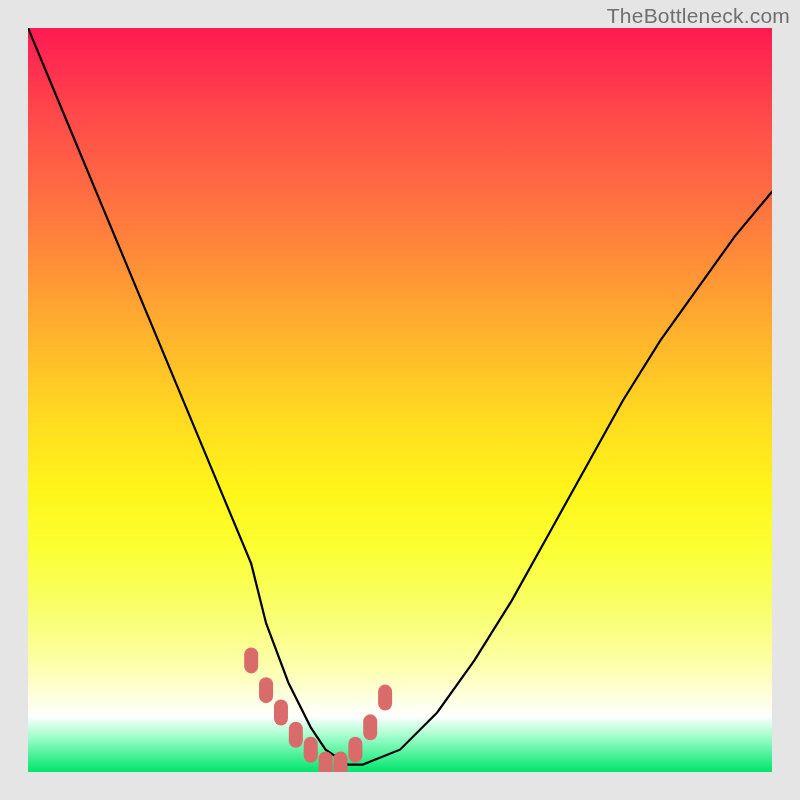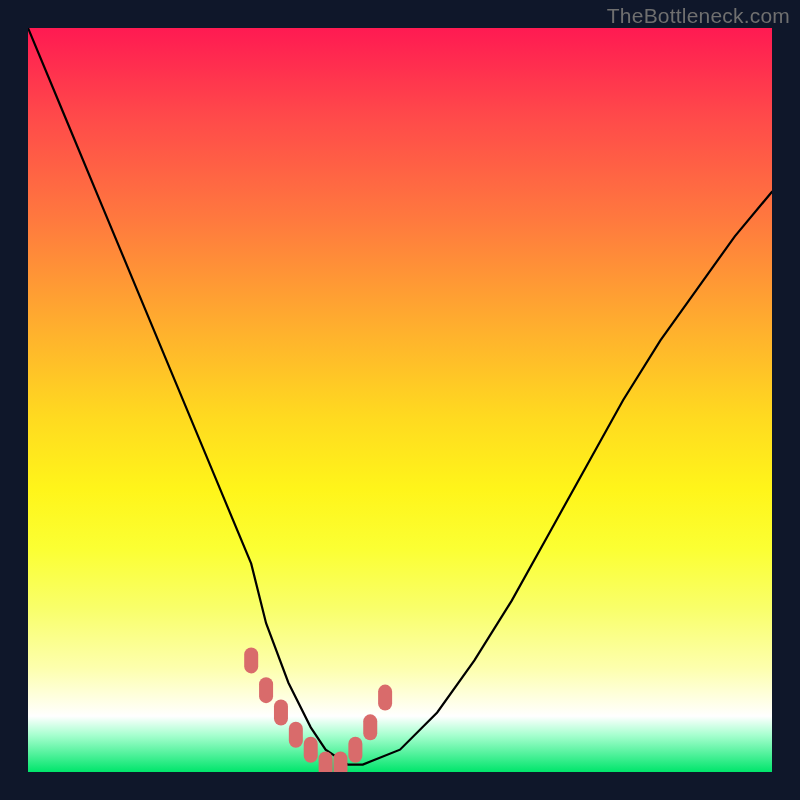--- a/index.html
+++ b/index.html
@@ -10,21 +10,21 @@
     background: #000;
     overflow: hidden;
     font-family: Arial, Helvetica, sans-serif;
   }
   .frame {
     position: absolute;
     left: 0;
     top: 0;
     width: 800px;
     height: 800px;
-    background: #0f172a;
+    background: #e5e5e5;
   }
   .plot-area {
     position: absolute;
     left: 28px;
     top: 28px;
     width: 744px;
     height: 744px;
     
   }
   .gradient {

